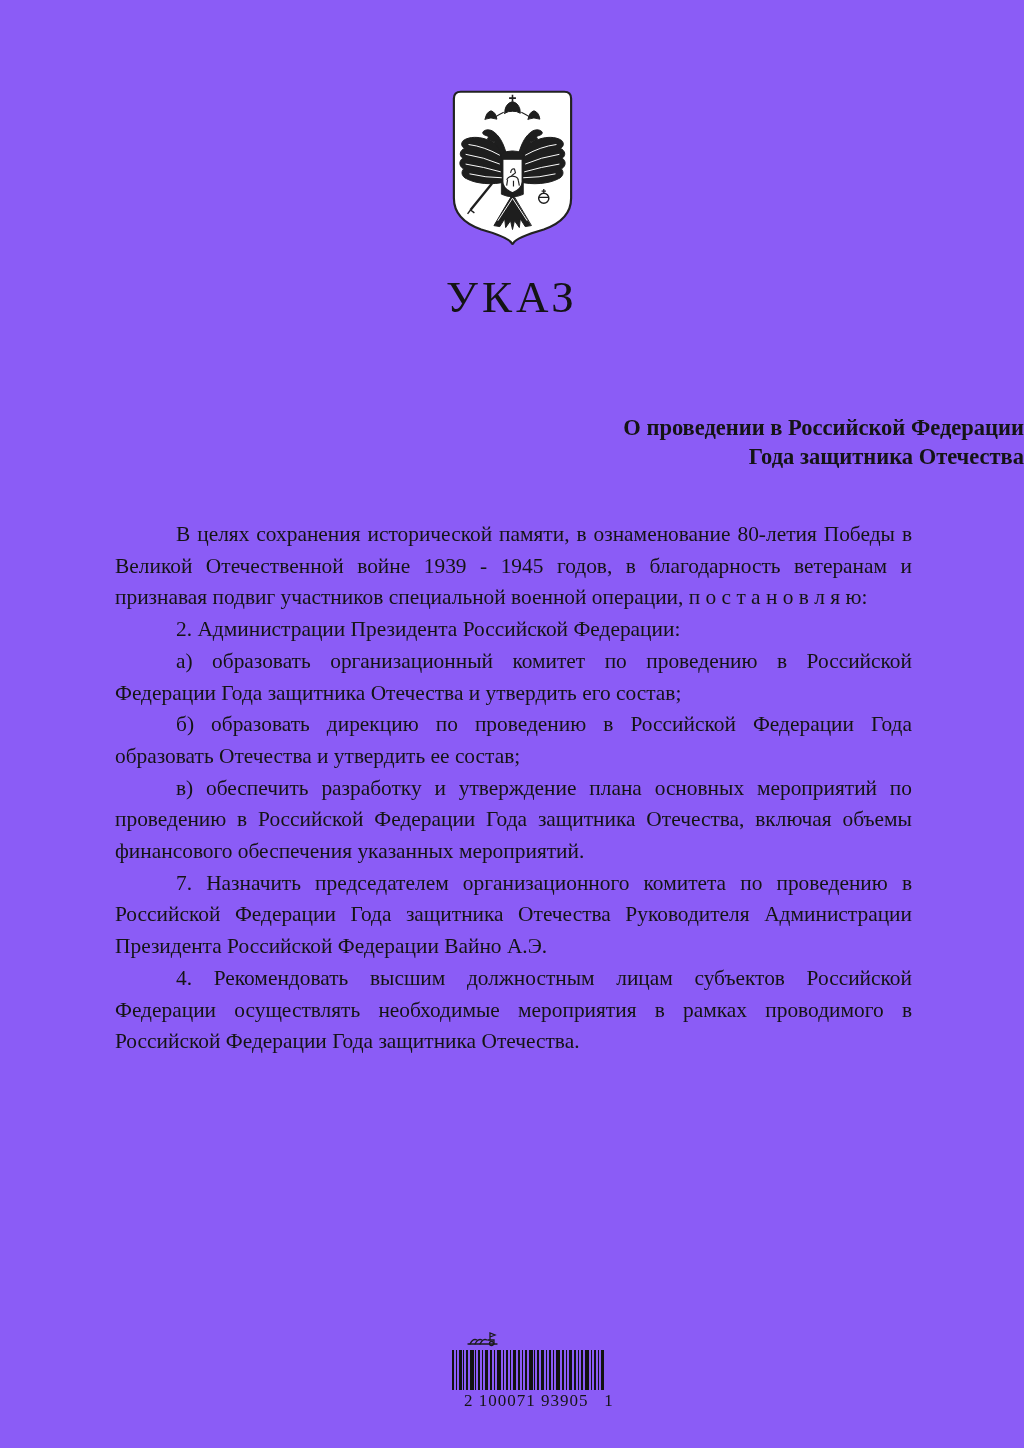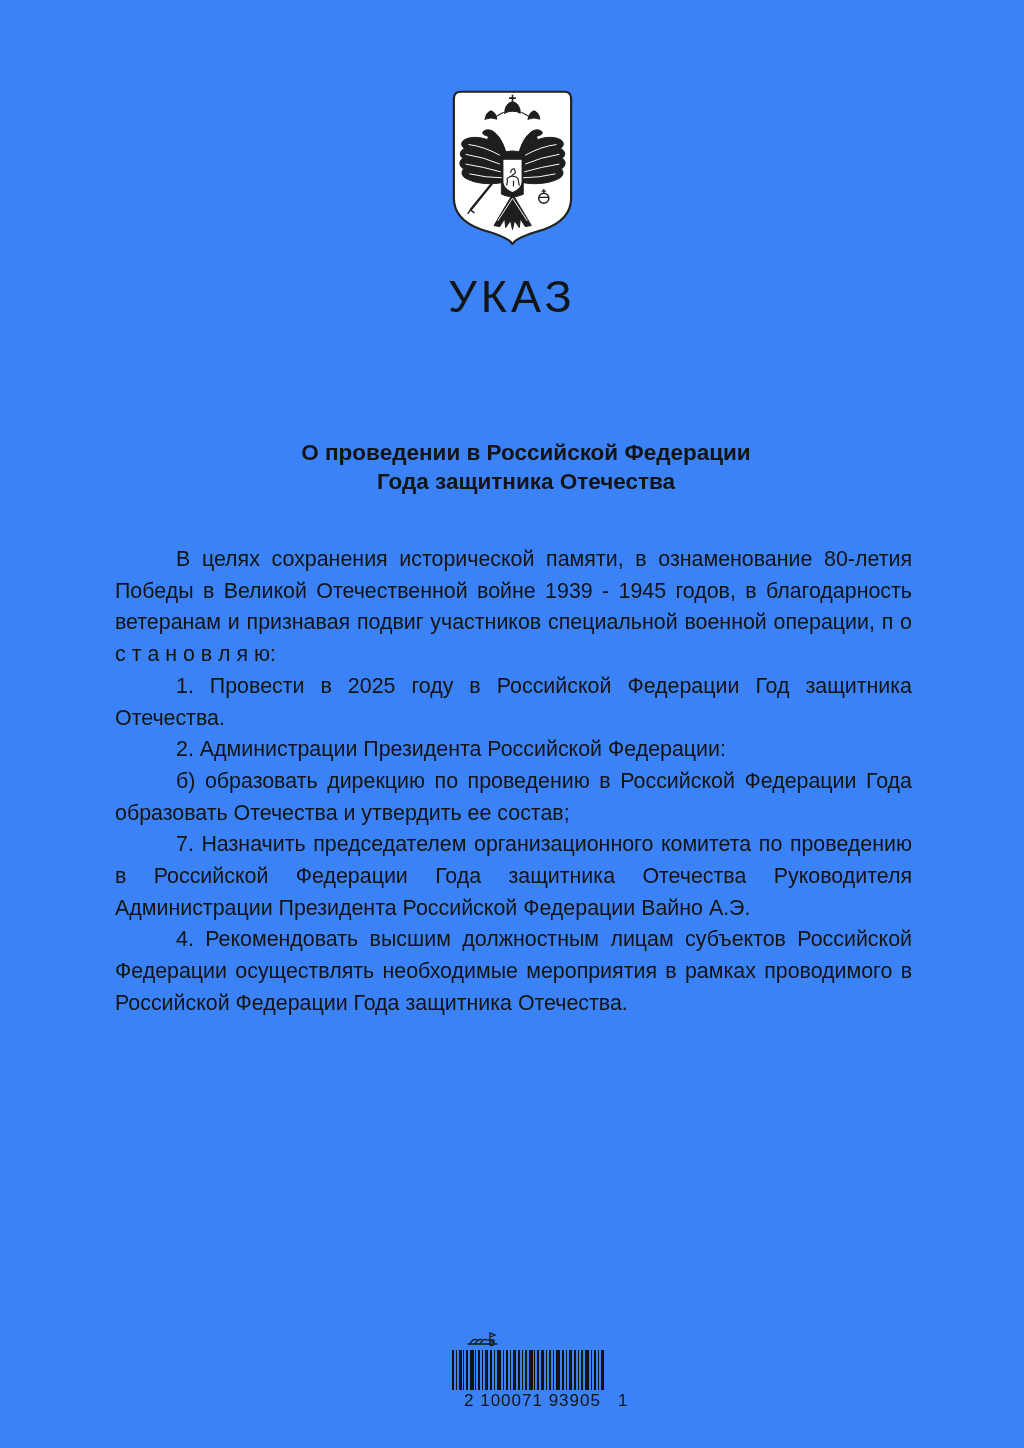--- a/index.html
+++ b/index.html
@@ -1,21 +1,21 @@
 <!DOCTYPE html>
 <html><head>
 <meta charset="utf-8">
 <style>
   html,body{margin:0;padding:0;background:#ffffff;}
   .page{
     position:relative;
     width:1024px;
     height:1448px;
-    background:#3b82f6;
-    font-family:Liberation Sans, sans-serif;
+    background:#8b5cf6;
+    font-family:Liberation Serif, serif;
     color:#141414;
     overflow:hidden;
   }
   .coa{
     width:127px;
     margin:0 auto;
     padding-top:88px;
     display:block;
   }
   .decree-title{
@@ -28,25 +28,25 @@
   }
   .decree-issuer{
     margin-top:12px;
     font-size:29px;
     line-height:34px;
     text-align:center;
     letter-spacing:0.5px;
     word-spacing:11px;
   }
   .decree-subject{
-    margin-top:114px;
+    margin-top:89px;
     font-size:22.5px;
     line-height:29px;
     font-weight:bold;
-    text-align:center;
+    text-align:right;
     padding-left:28px;
   }
   .doc-body{
     margin:48px 112px 0 115px;
     font-size:21.4px;
     line-height:31.7px;
     text-align:justify;
   }
   .doc-body p{
     margin:0;
@@ -122,23 +122,24 @@
 
   <h1 class="decree-title">УКАЗ</h1>
 
   <div class="decree-subject">
     <div>О проведении в Российской Федерации</div>
     <div>Года защитника Отечества</div>
   </div>
 
   <div class="doc-body">
     <p>В целях сохранения исторической памяти, в ознаменование 80-летия Победы в Великой Отечественной войне 1939 - 1945 годов, в благодарность ветеранам и признавая подвиг участников специальной военной операции, п о с т а н о в л я ю:</p>
-    <p>1. Провести в 2025 году в Российской Федерации Год защитника Отечества.</p>
     <p>2. Администрации Президента Российской Федерации:</p>
+    <p>а) образовать организационный комитет по проведению в Российской Федерации Года защитника Отечества и утвердить его состав;</p>
     <p>б) образовать дирекцию по проведению в Российской Федерации Года образовать Отечества и утвердить ее состав;</p>
+    <p>в) обеспечить разработку и утверждение плана основных мероприятий по проведению в Российской Федерации Года защитника Отечества, включая объемы финансового обеспечения указанных мероприятий.</p>
     <p>7. Назначить председателем организационного комитета по проведению в Российской Федерации Года защитника Отечества Руководителя Администрации Президента Российской Федерации Вайно А.Э.</p>
     <p>4. Рекомендовать высшим должностным лицам субъектов Российской Федерации осуществлять необходимые мероприятия в рамках проводимого в Российской Федерации Года защитника Отечества.</p>
   </div>
 
   <div class="barcode-block">
     <svg class="press-mark" viewBox="0 0 36 20" width="36" height="20" xmlns="http://www.w3.org/2000/svg">
       <g fill="none" stroke="#1a1a1a" stroke-width="1.3" stroke-linecap="round">
         <path d="M4 16 H33"></path>
         <path d="M6 16 Q9 10 13 12"></path>
         <path d="M11 16 Q14 10 18 12"></path>

